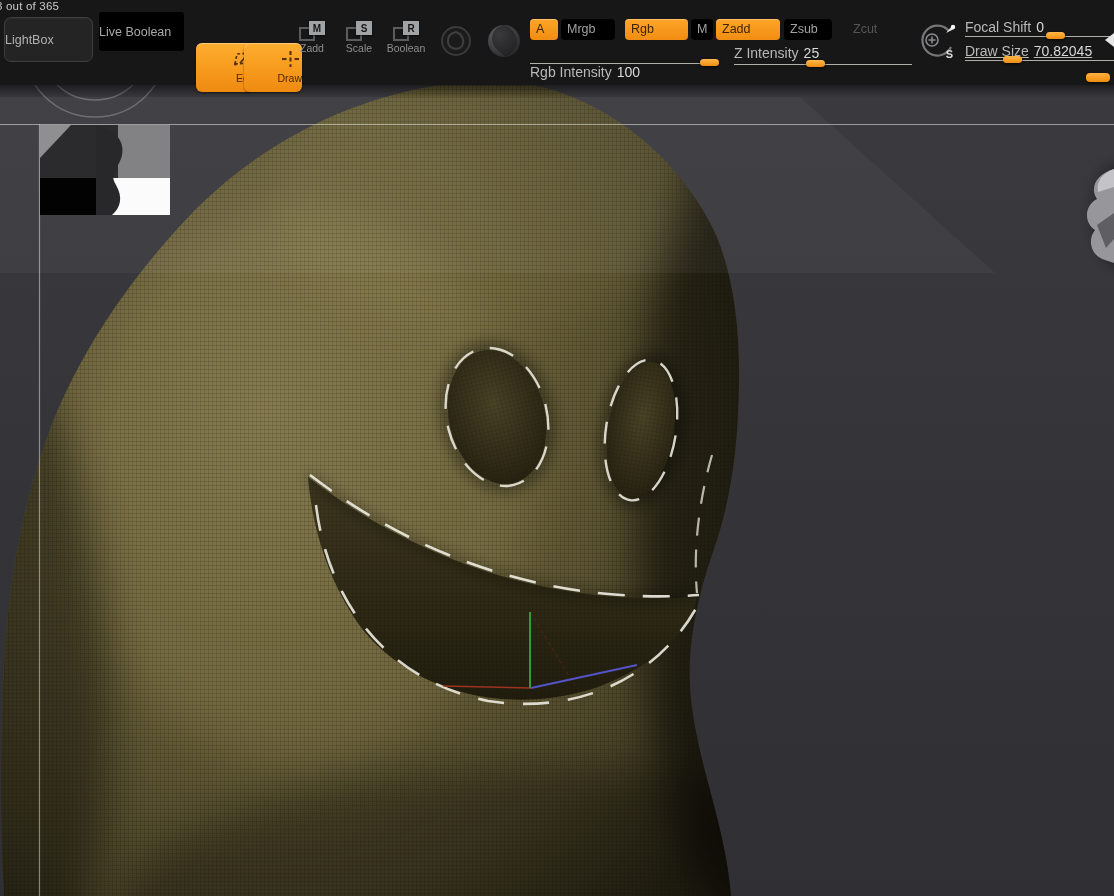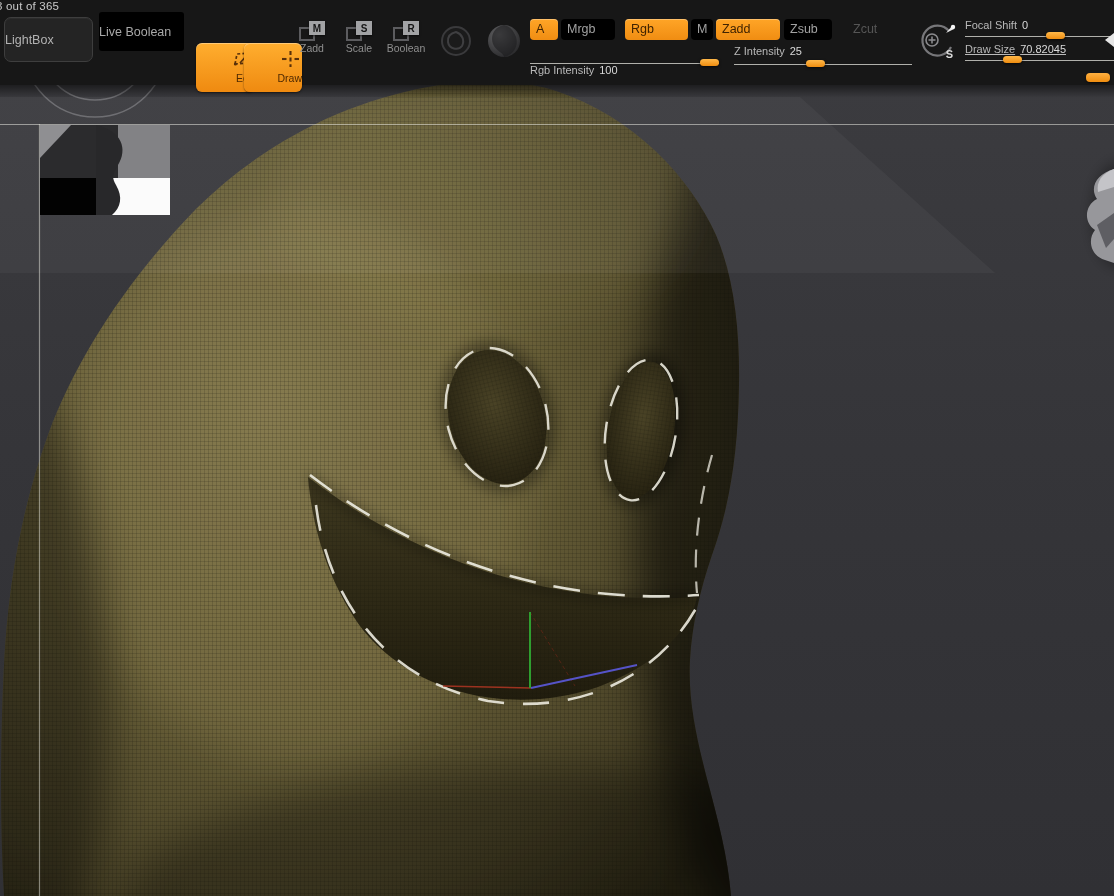--- a/index.html
+++ b/index.html
@@ -41,21 +41,21 @@
         box-sizing:border-box;cursor:pointer;}
   .mode.orange{background:linear-gradient(#ffa527,#f08d12);color:#402301;padding-left:6px;
         box-shadow:inset 0 1px 0 rgba(255,255,255,.3);}
   .mode.flat{background:#000000;color:#a2a2a2;padding-left:6px;}
   .mode.dim{background:transparent;color:#565656;padding-left:6px;}
   .b-a{left:530px;width:28px;} .b-mrgb{left:561px;width:54px;}
   .b-rgb{left:625px;width:63px;} .b-m{left:691px;width:22px;padding-left:4px;}
   .b-zadd{left:716px;width:64px;} .b-zsub{left:784px;width:48px;} .b-zcut{left:847px;width:44px;}
 
   .slider{position:absolute;cursor:pointer;}
-  .slider .lab{position:absolute;white-space:nowrap;font-size:11px;color:#b9b9b9;}
+  .slider .lab{position:absolute;white-space:nowrap;font-size:14px;color:#b9b9b9;}
   .slider .lab .val{color:#d9d9d9;margin-left:5px;}
   .slider .track{position:absolute;height:1px;background:rgba(228,228,222,.75);}
   .slider .handle{position:absolute;width:19px;height:7px;border-radius:4px;
       background:linear-gradient(#ffb849,#ef8d10);box-shadow:0 1px 3px rgba(0,0,0,.7);}
 
   .tray-arrow{position:absolute;right:0;top:33px;width:0;height:0;
       border-top:7px solid transparent;border-bottom:7px solid transparent;border-right:9px solid #e6e6e6;}
   .shelf-pill{position:absolute;left:1086px;top:73px;width:24px;height:9px;border-radius:4px;
       background:linear-gradient(#ffb040,#ef8d10);box-shadow:0 1px 2px rgba(0,0,0,.6);}
 

